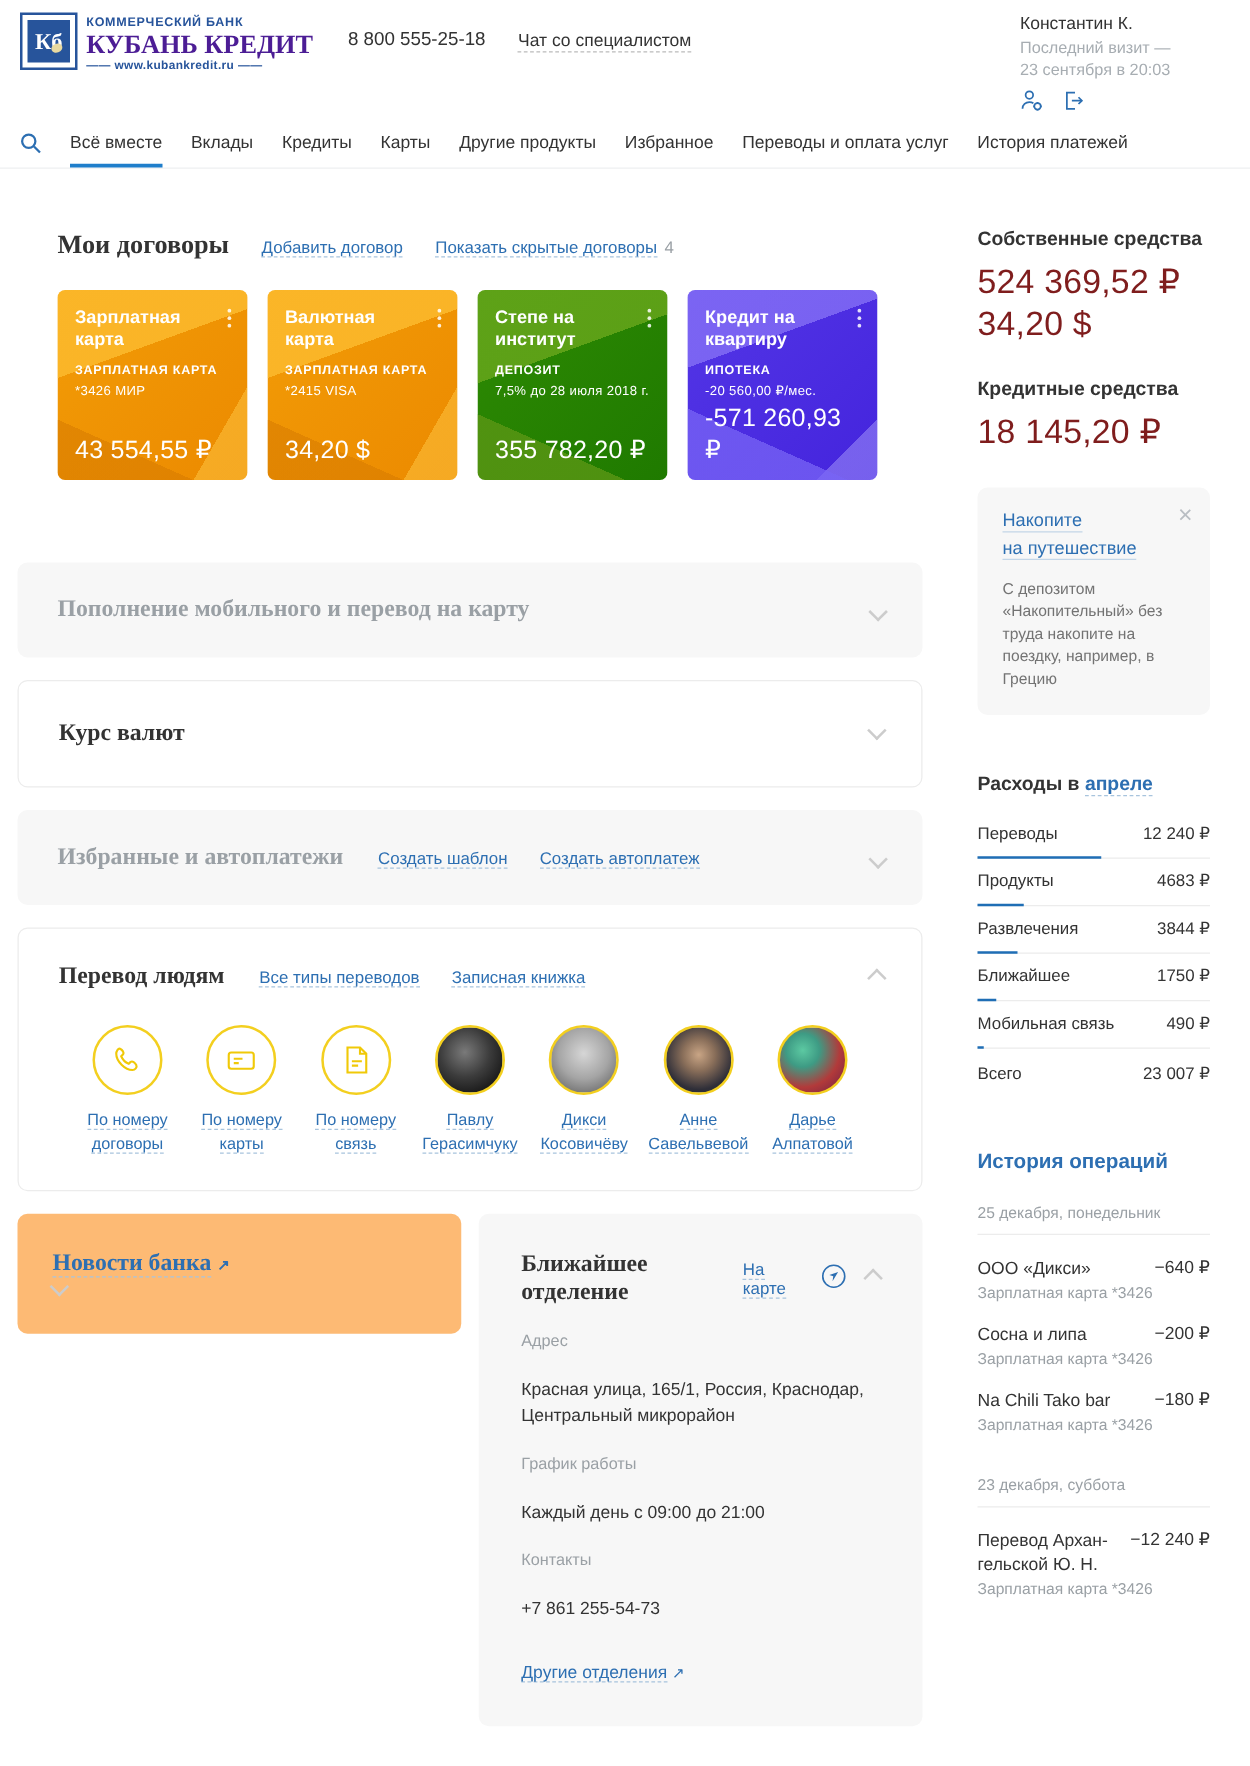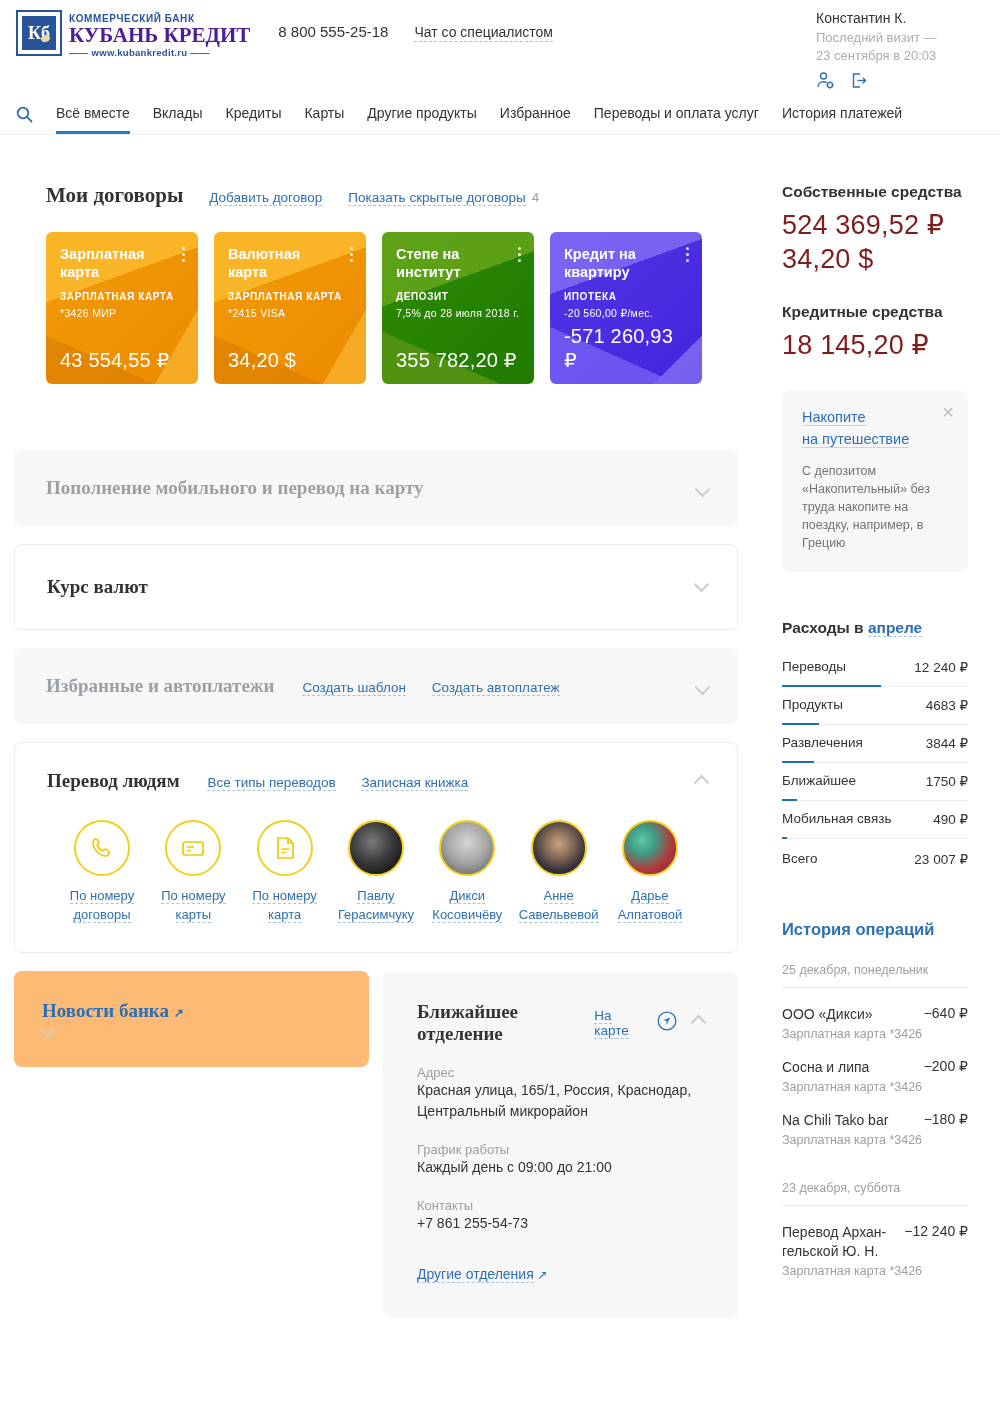--- a/index.html
+++ b/index.html
@@ -100,21 +100,21 @@
 
   
   .bottom-row { display:flex; gap:14px; margin-top:18px; align-items:flex-start; }
   .news-panel { width:355px; background:#fdba74; border-radius:8px; padding:29px 28px; position:relative; }
   .news-panel h2 { font-family:"Liberation Serif",serif; font-size:19px; font-weight:bold; }
   .branch-panel { width:355px; background:#f7f7f7; border-radius:8px; padding:30px 34px 36px; position:relative; }
   .branch-head { display:flex; align-items:center; gap:16px; }
   .branch-head h2 { font-family:"Liberation Serif",serif; font-size:19px; font-weight:bold; }
   .branch-grp { margin-top:20px; }
   .b-label { color:#9aa0a5; font-size:13px; }
-  .b-val { font-size:14px; line-height:1.5; margin-top:0; }
+  .b-val { font-size:14px; line-height:1.5; margin-top:21px; }
   .branch-other { display:inline-block; margin-top:32px; font-size:14px; }
   .ext { font-size:12px; }
 
   
   .sb-h { font-size:15.5px; font-weight:bold; }
   .sb-big { font-size:27px; color:#7f1d1d; line-height:1.25; margin-top:8px; letter-spacing:.2px; }
   .sb-block2 { margin-top:26px; }
   .promo { background:#f7f7f7; border-radius:8px; padding:17px 20px 20px; margin-top:28px; position:relative; }
   .promo-title { font-size:14.5px; line-height:1.5; display:inline-block; }
   .promo-title span { border-bottom:1px solid #c3d6e8; }
@@ -302,21 +302,21 @@
             <div class="p-label blue"><span>По номеру</span><br><span>карты</span></div>
           </div>
           <div class="person">
             <div class="p-circle">
               <svg width="26" height="28" viewBox="0 0 26 28" fill="none" stroke="#f0c908" stroke-width="1.7">
                 <path d="M6 4h10l5 5v15H6z"></path>
                   <path d="M16 4v5h5"></path>
                   <path d="M9.5 15h8M9.5 18.5h5"></path>
               </svg>
             </div>
-            <div class="p-label blue"><span>По номеру</span><br><span>карта</span></div>
+            <div class="p-label blue"><span>По номеру</span><br><span>связь</span></div>
           </div>
           <div class="person">
             <div class="p-photo ph1"></div>
             <div class="p-label blue"><span>Павлу</span><br><span>Герасимчуку</span></div>
           </div>
           <div class="person">
             <div class="p-photo ph2"></div>
             <div class="p-label blue"><span>Дикси</span><br><span>Косовичёву</span></div>
           </div>
           <div class="person">

